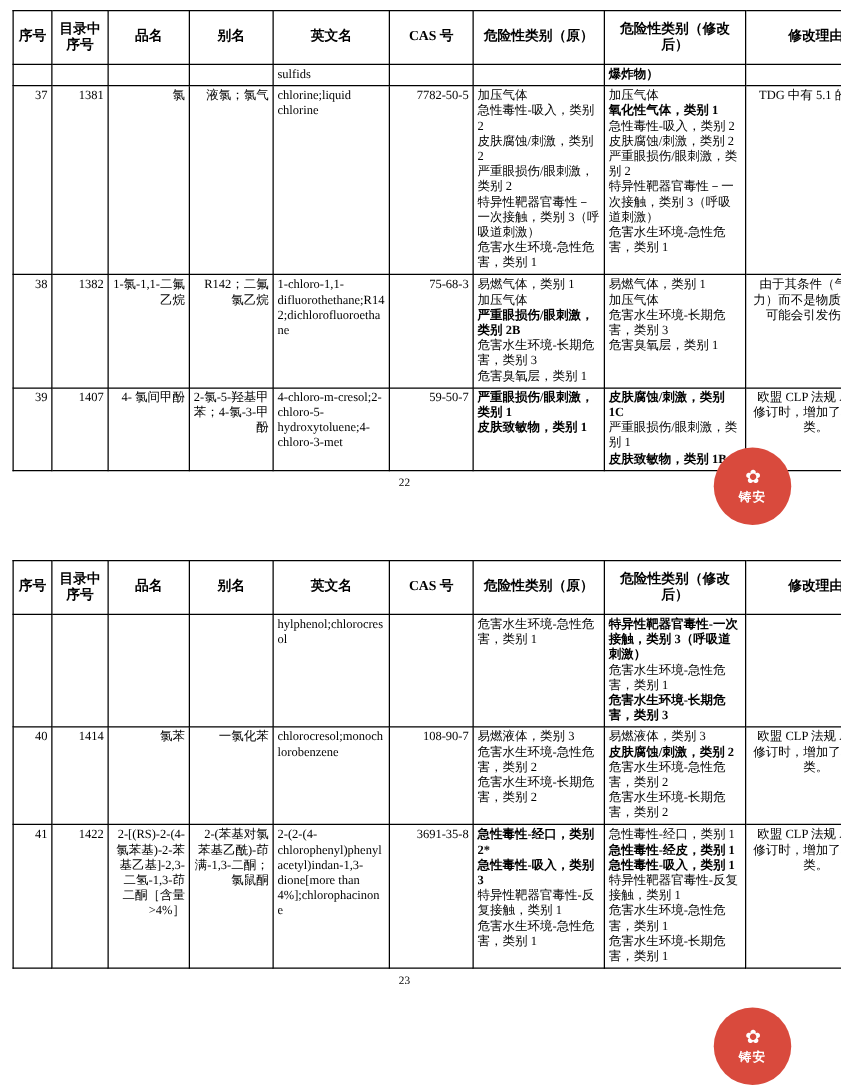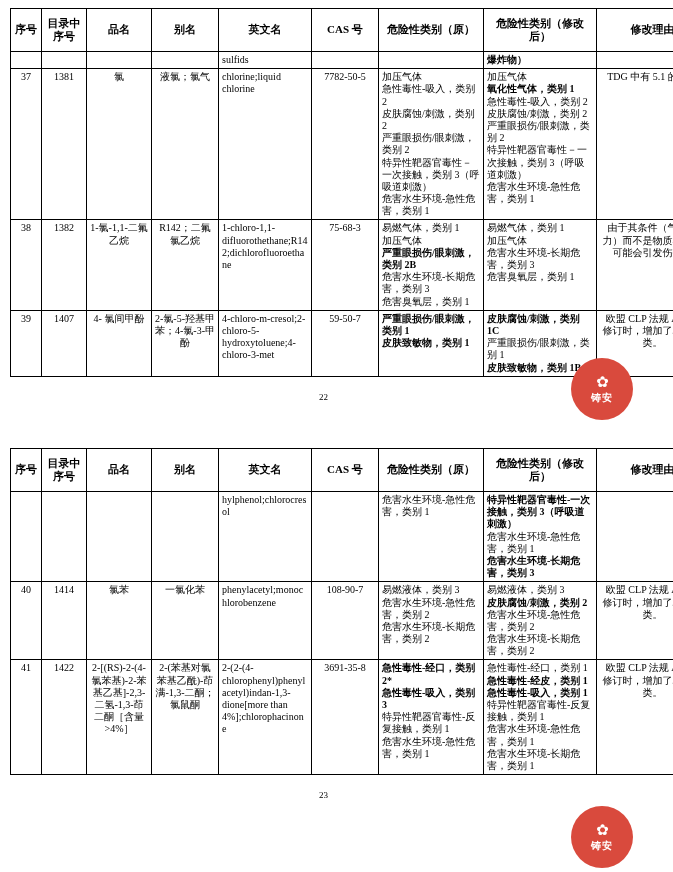--- a/index.html
+++ b/index.html
@@ -39,32 +39,32 @@
     overflow-wrap: break-word;
   }
   table.doc th {
     text-align: center;
     vertical-align: middle;
     font-weight: bold;
     font-size: 11px;
     height: 38px;
     padding: 2px;
   }
-  td.c { text-align: center; vertical-align: middle; }
+  td.c { text-align: right; vertical-align: middle; }
   td.cc { text-align: center; }
   .b { font-weight: bold; }
   .en {
     font-family: "Liberation Serif", "DejaVu Serif", serif;
     font-size: 9.5px;
     line-height: 1.25;
   }
   .pagenum {
     text-align: center;
     font-size: 9px;
-    margin-top: 15px;
+    margin-top: 4px;
     color: #000;
   }
   .stamp {
     position: absolute;
     right: 14px;
     bottom: 12px;
     width: 62px;
     height: 62px;
     border-radius: 50%;
     background: #d94a3d;
@@ -318,21 +318,21 @@
           <td class="c colw-1">
             <p>1414</p>
           </td>
           <td class="c colw-2">
             <p>氯苯</p>
           </td>
           <td class="c colw-3">
             <p>一氯化苯</p>
           </td>
           <td class="en colw-4">
-            <p>phenylacetyl;monochlorobenzene</p>
+            <p>chlorocresol;monochlorobenzene</p>
           </td>
           <td class="c colw-5">
             <p>108-90-7</p>
           </td>
           <td class="colw-6">
             <p>易燃液体，类别 3</p>
             <p>危害水生环境-急性危害，类别 2</p>
             <p>危害水生环境-长期危害，类别 2</p>
           </td>
           <td class="colw-7">

